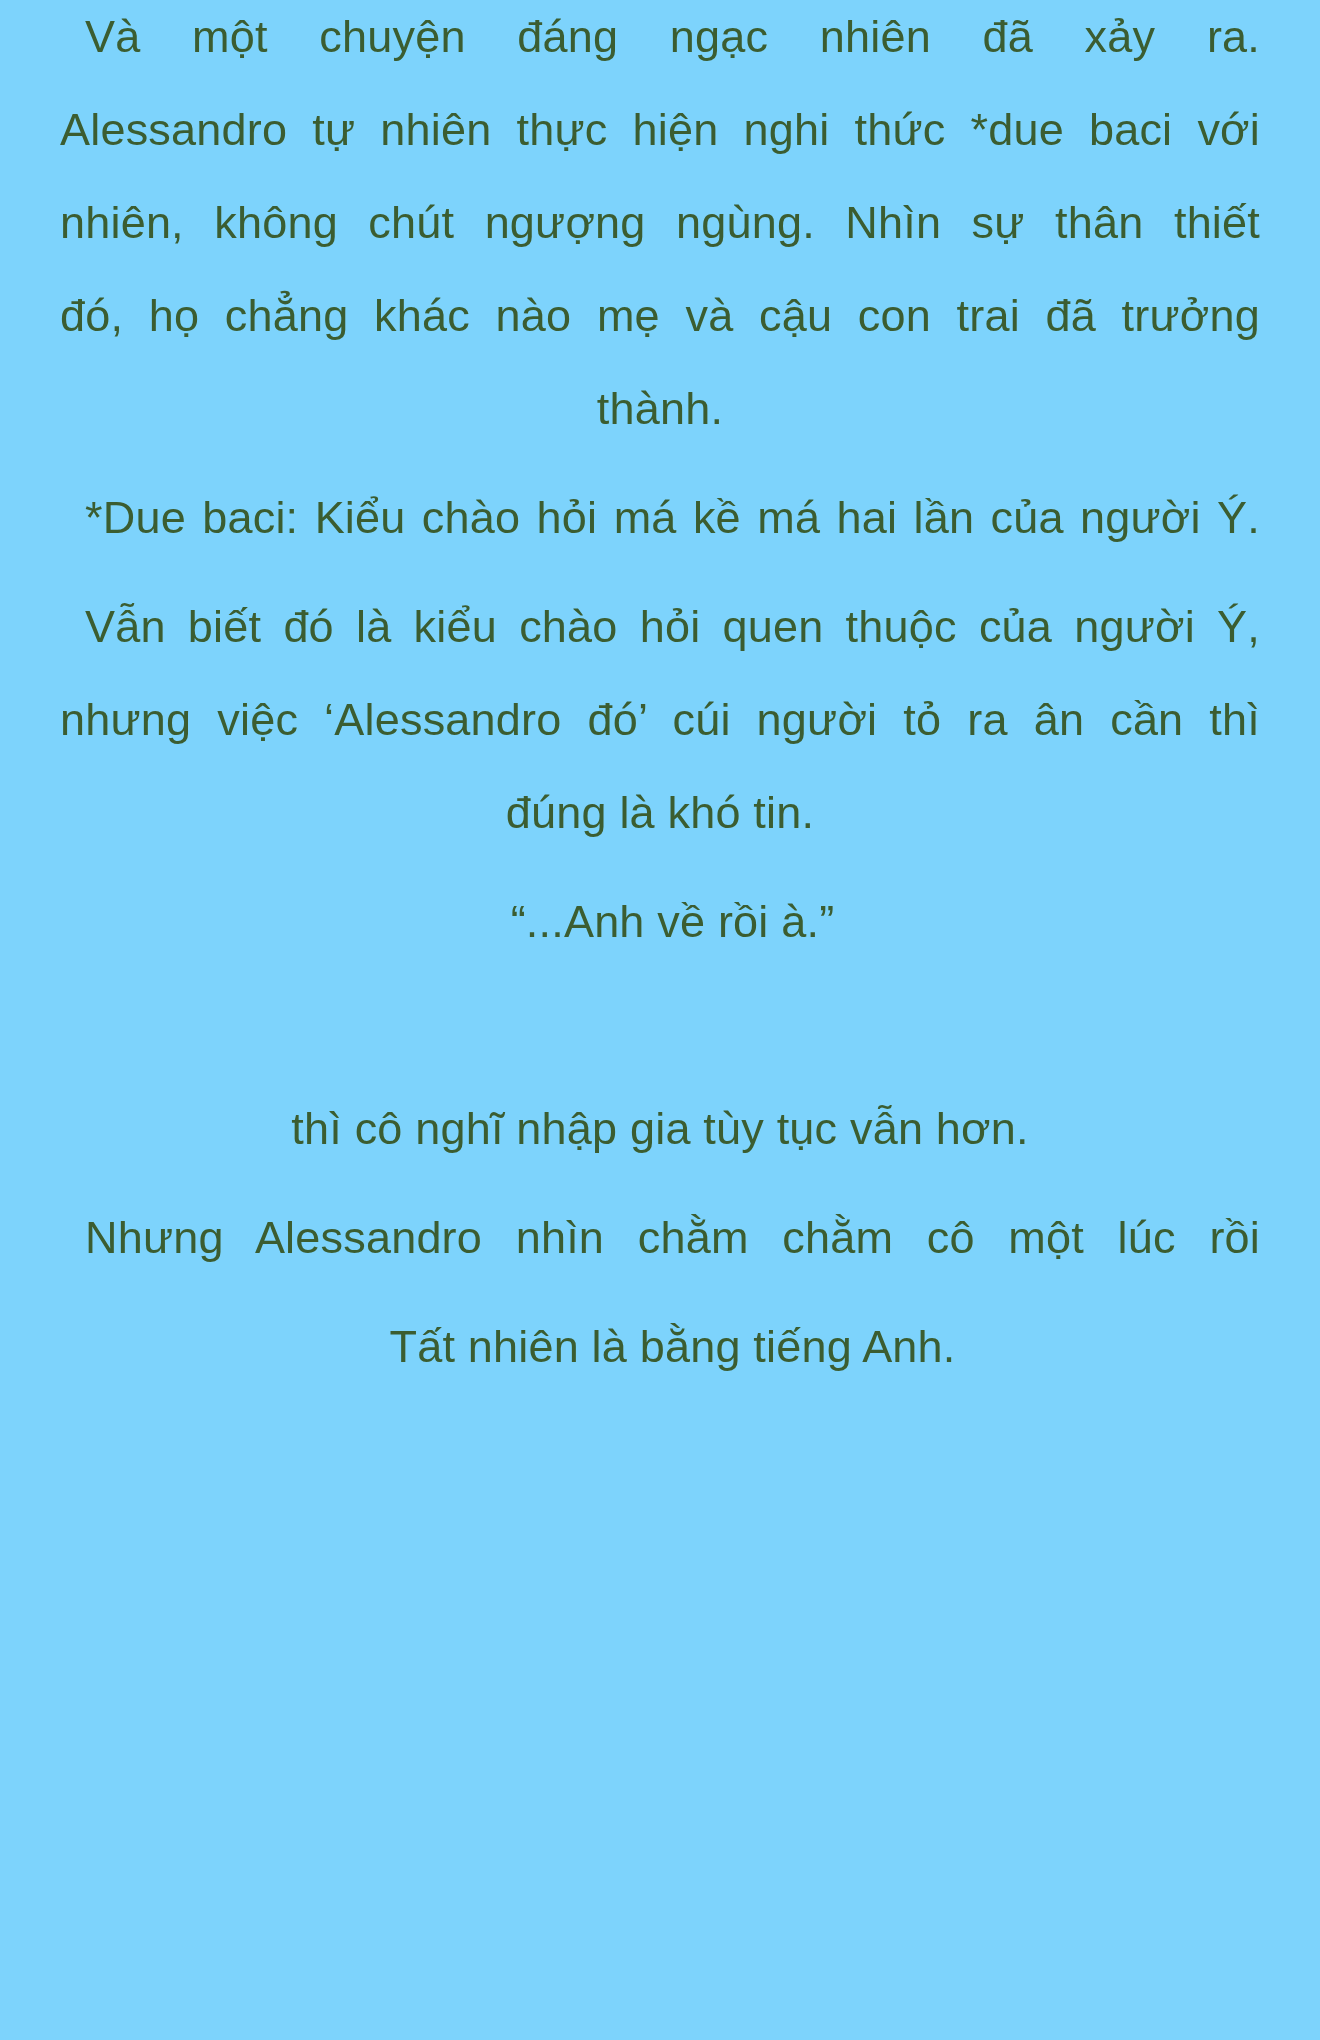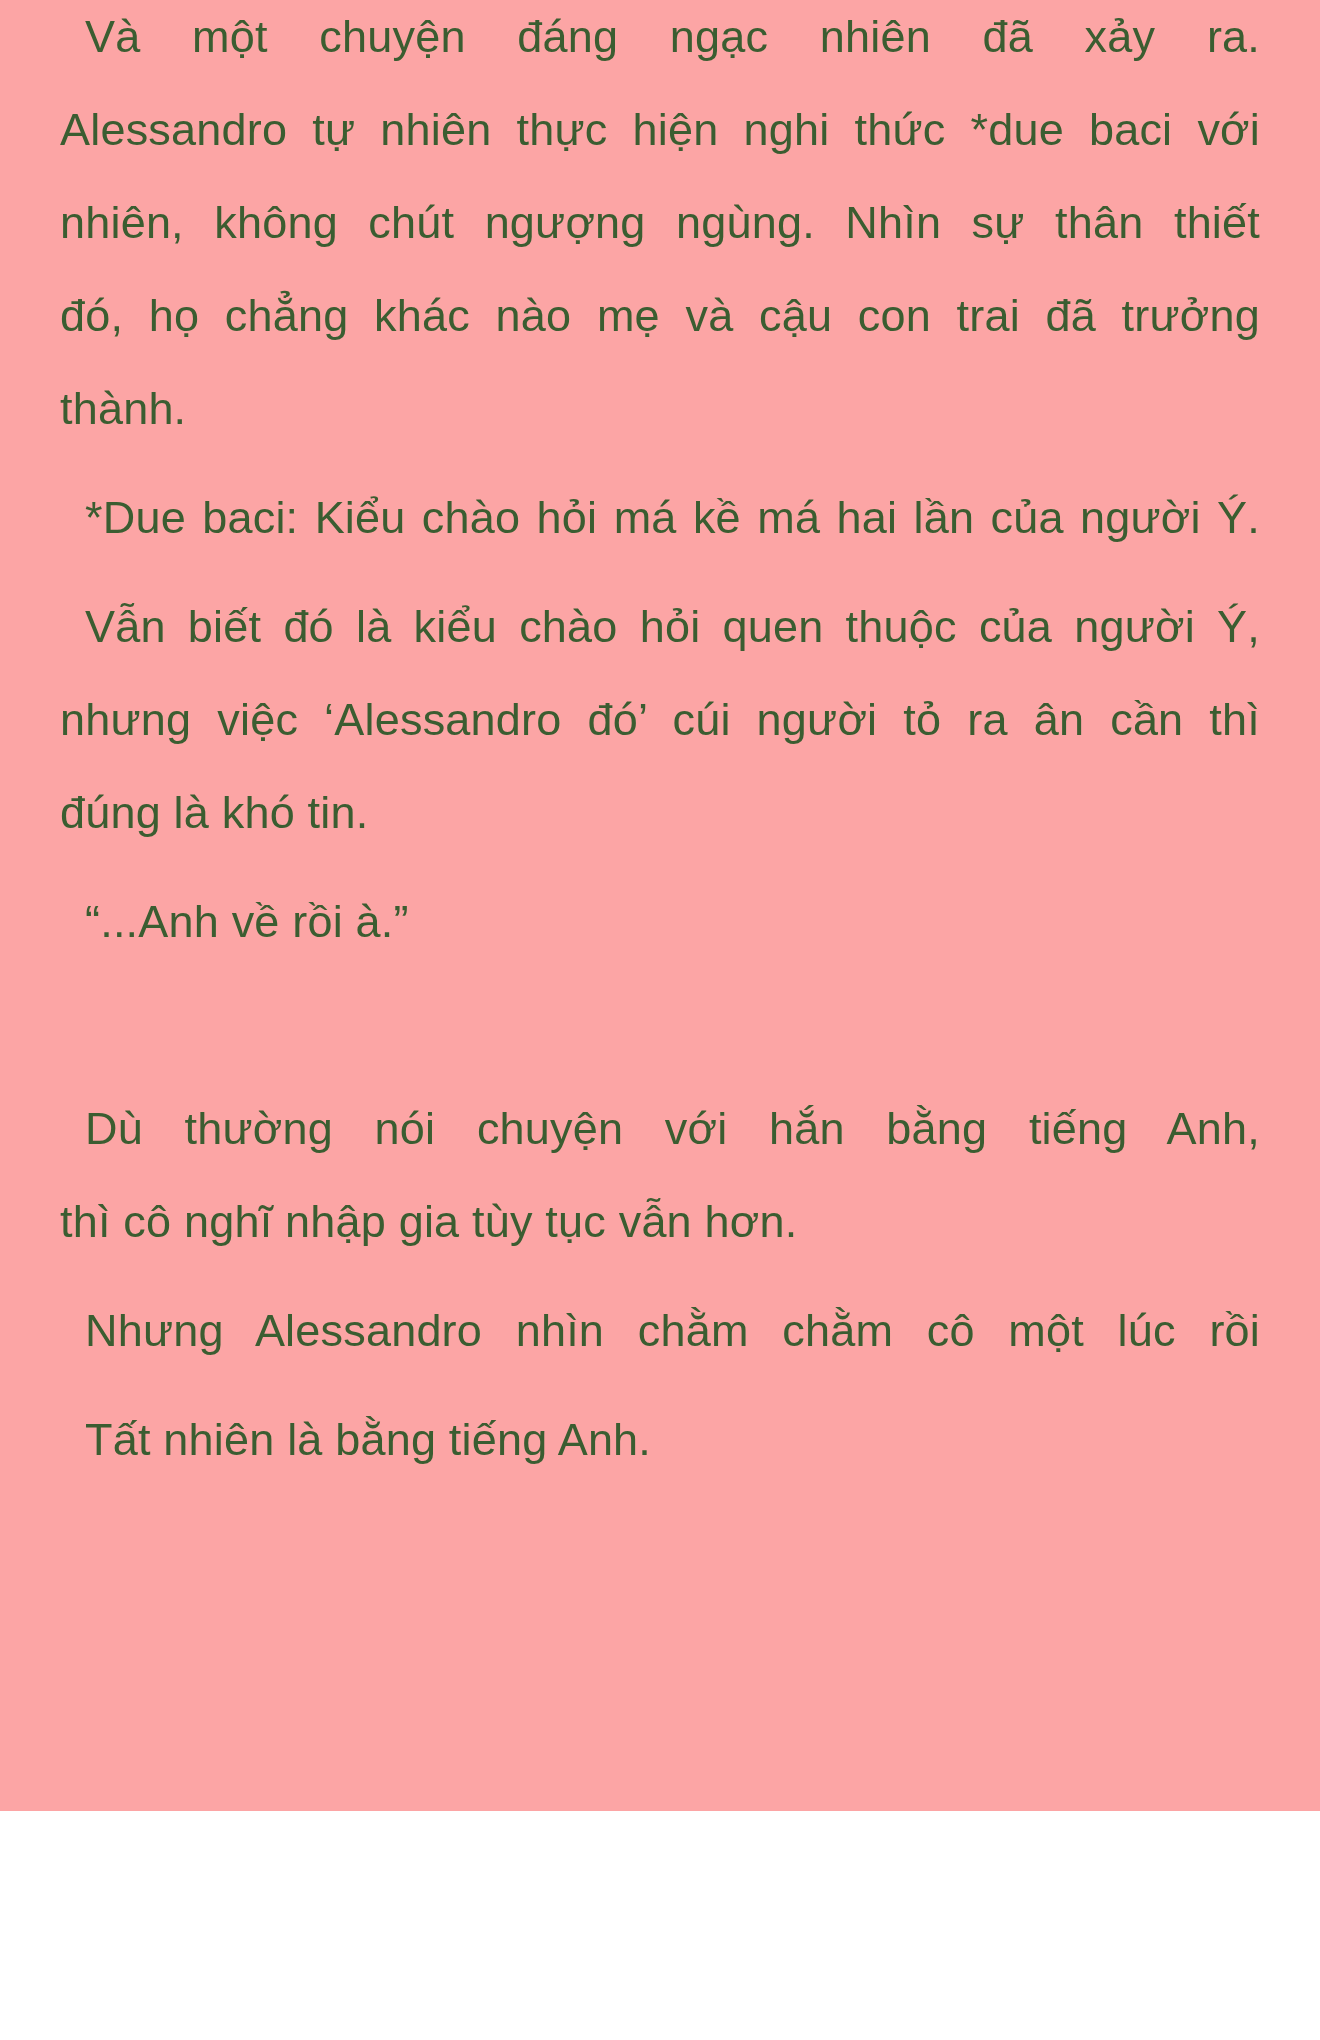--- a/index.html
+++ b/index.html
@@ -3,22 +3,22 @@
 <meta charset="utf-8">
 <style>
   html, body {
     margin: 0;
     padding: 0;
     background: #ffffff;
   }
   .page {
     position: relative;
     width: 1320px;
-    height: 1811px;
-    background: #fca5a5;
+    height: 2040px;
+    background: #7dd3fc;
     overflow: hidden;
     font-family: "Liberation Sans", sans-serif;
   }
   .content {
     position: absolute;
     left: 60px;
     top: -10px;
     width: 1200px;
     color: #3b5d31;
     font-size: 45px;
@@ -26,21 +26,21 @@
   }
   .para {
     margin: 0;
   }
   .para + .para {
     margin-top: 16px;
   }
   .ln {
     height: 93px;
     line-height: 93px;
-    text-align: left;
+    text-align: center;
   }
   
   .j {
     text-align: justify;
     text-align-last: justify;
   }
   
   .ind {
     text-indent: 25px;
   }
@@ -74,21 +74,20 @@
       <div class="ln j ind">Vẫn biết đó là kiểu chào hỏi quen thuộc của người Ý,</div>
       <div class="ln j">nhưng việc ‘Alessandro đó’ cúi người tỏ ra ân cần thì</div>
       <div class="ln">đúng là khó tin.</div>
     </div>
 
     <div class="para italic dialogue">
       <div class="ln ind">“...Anh về rồi à.”</div>
     </div>
 
     <div class="para">
-      <div class="ln j ind">Dù thường nói chuyện với hắn bằng tiếng Anh,</div>
       <div class="ln">thì cô nghĩ nhập gia tùy tục vẫn hơn.</div>
     </div>
 
     <div class="para">
       <div class="ln j ind">Nhưng Alessandro nhìn chằm chằm cô một lúc rồi</div>
     </div>
 
     <div class="para">
       <div class="ln ind">Tất nhiên là bằng tiếng Anh.</div>
     </div>

